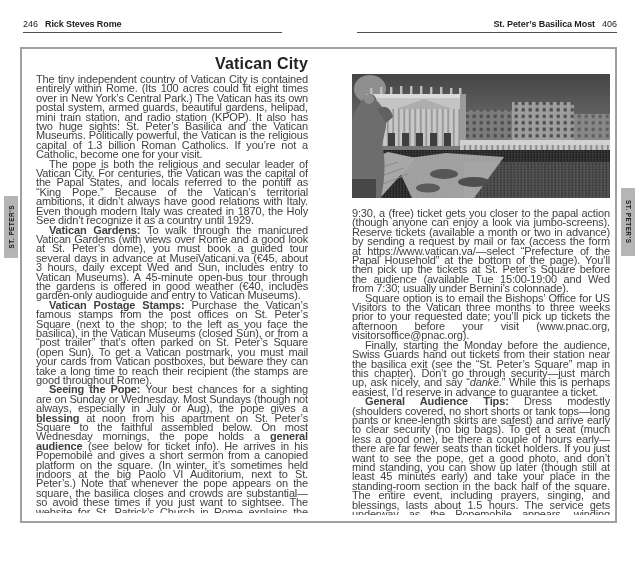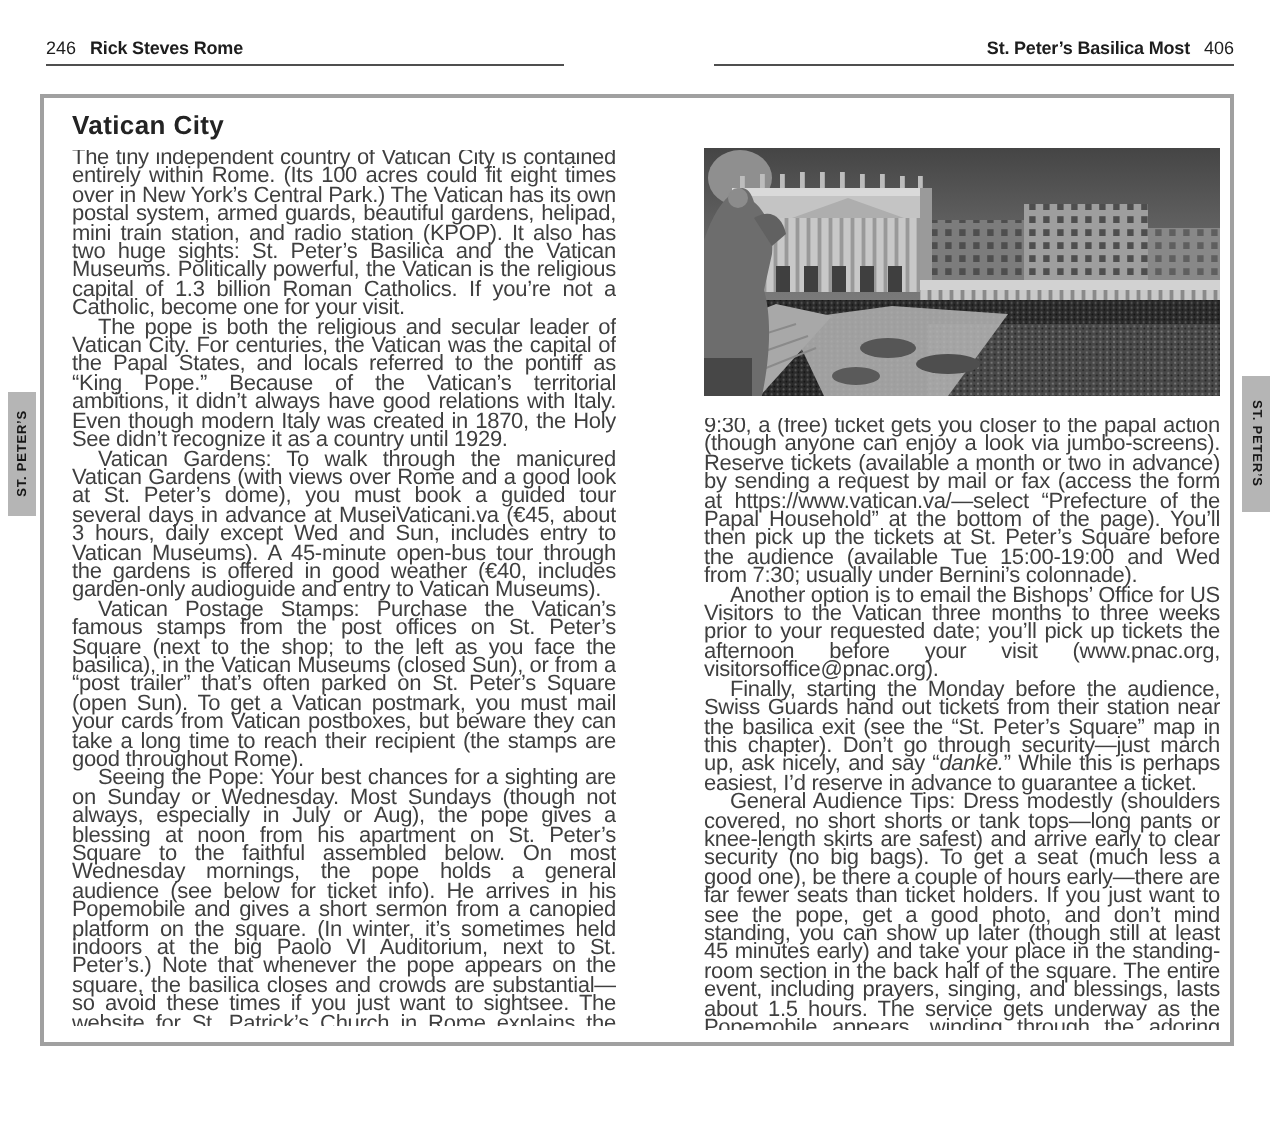--- a/index.html
+++ b/index.html
@@ -17,32 +17,32 @@
   .hdr-right .pgnum{margin-left:7px;}
   .rule{position:absolute;top:32px;height:1px;background:#4f4f4f;}
   .rule-left{left:23px;width:259px;}
   .rule-right{left:357px;width:260px;}
   
   .vbox{
     position:absolute;left:20px;top:47px;width:597px;height:476px;
     border:2px solid #a0a0a0;box-sizing:border-box;background:#ffffff;
   }
   .box-title{
-    position:absolute;left:36px;top:55px;width:272px;text-align:left;
-    font-weight:bold;font-size:13px;color:#232323;letter-spacing:0.2px;
+    position:absolute;left:36px;top:55px;width:272px;text-align:right;
+    font-weight:bold;font-size:16px;color:#232323;letter-spacing:0.2px;
   }
   .col{
     position:absolute;font-size:11px;line-height:9.4px;color:#3f3f3f;
     text-align:justify;letter-spacing:-0.15px;overflow:hidden;
   }
   .col-left{left:36px;top:75px;width:272px;height:438px;}
   .col-right{left:352px;top:209px;width:258px;height:306px;}
   .para{margin:0;}
   .para.indent{text-indent:13px;}
-  .b{font-weight:normal;}
+  .b{font-weight:bold;}
   .i{font-style:italic;}
   
   .photo{position:absolute;left:352px;top:74px;width:258px;height:124px;display:block;}
   
   .tab{
     position:absolute;width:14px;background:#b5b5b5;color:#161616;
     font-weight:bold;font-size:6.5px;letter-spacing:0.4px;
     display:flex;align-items:center;justify-content:center;white-space:nowrap;
   }
   .tab-left{left:4px;top:196px;height:62px;}
@@ -157,21 +157,21 @@
     <line x1="16" y1="116" x2="56" y2="100" stroke="#8a8a8a" stroke-width="1"></line>
 
     <path d="M0,124 L0,46 C4,34 9,26 15,22 C19,18 23,20 25,27 C31,32 35,41 34,53 L30,71 C34,85 33,105 29,124 Z" fill="#6d6d6d"></path>
     <circle cx="17" cy="25" r="5" fill="#8c8c8c"></circle>
     <path d="M25,35 C33,30 39,34 41,43 L34,49 Z" fill="#616161"></path>
     <rect x="0" y="105" width="24" height="19" fill="#474747"></rect>
   </svg>
 
   <div class="col col-right">
       <p class="para"><span>9:30, a (free) ticket gets you closer to the papal action (though anyone can enjoy a look via jumbo-screens). Reserve tickets (available a month or two in advance) by sending a request by mail or fax (access the form at https://www.vatican.va/—select “Prefecture of the Papal Household” at the bottom of the page). You’ll then pick up the tickets at St. Peter’s Square before the audience (available Tue 15:00-19:00 and Wed from 7:30; usually under Bernini’s colonnade).</span></p>
-      <p class="para indent"><span>Another option is to email the Bishops’ Office for US Visitors to the Vatican three months to three weeks prior to your requested date; you’ll pick up tickets the afternoon before your visit (www.pnac.org, visitorsoffice@pnac.org).</span></p>
+      <p class="para indent"><span>Square option is to email the Bishops’ Office for US Visitors to the Vatican three months to three weeks prior to your requested date; you’ll pick up tickets the afternoon before your visit (www.pnac.org, visitorsoffice@pnac.org).</span></p>
       <p class="para indent"><span>Finally, starting the Monday before the audience, Swiss Guards hand out tickets from their station near the basilica exit (see the “St. Peter’s Square” map in this chapter). Don’t go through security—just march up, ask nicely, and say “</span><span class="i">danke.</span><span>” While this is perhaps easiest, I’d reserve in advance to guarantee a ticket.</span></p>
       <p class="para indent"><span class="b">General Audience Tips: </span><span>Dress modestly (shoulders covered, no short shorts or tank tops—long pants or knee-length skirts are safest) and arrive early to clear security (no big bags). To get a seat (much less a good one), be there a couple of hours early—there are far fewer seats than ticket holders. If you just want to see the pope, get a good photo, and don’t mind standing, you can show up later (though still at least 45 minutes early) and take your place in the standing-room section in the back half of the square. The entire event, including prayers, singing, and blessings, lasts about 1.5 hours. The service gets underway as the Popemobile appears, winding through the adoring crowd (the best places—seated or standing—are near the cloth-covered wooden fences that line the Popemobile route). Around 10:00, the pope’s multilingual message begins (you can leave at any time).</span></p>
     </div>
 
   <div class="tab tab-left">
     <span class="vtext-up">ST. PETER’S</span>
   </div>
   <div class="tab tab-right">
     <span class="vtext-down">ST. PETER’S</span>
   </div>

